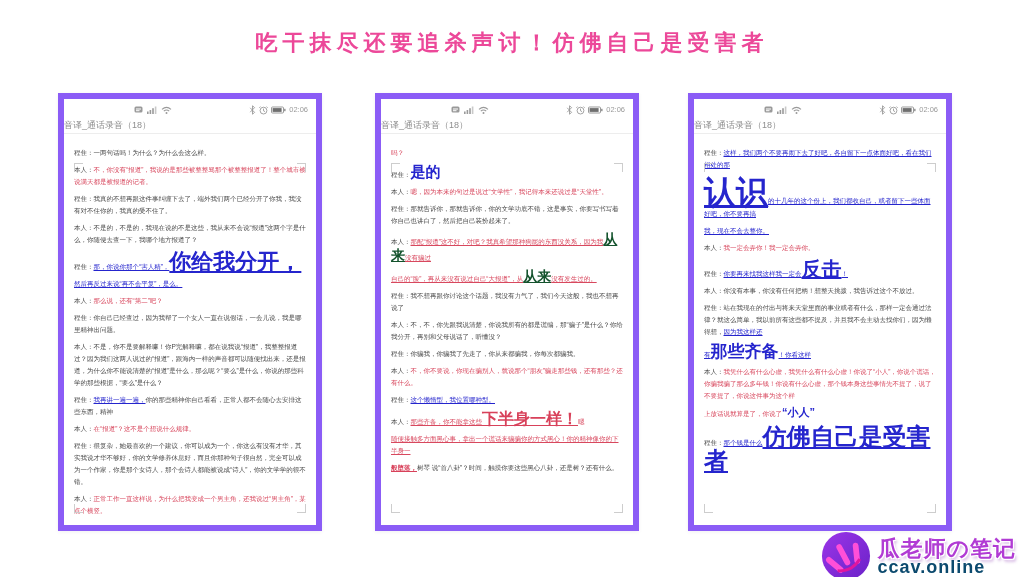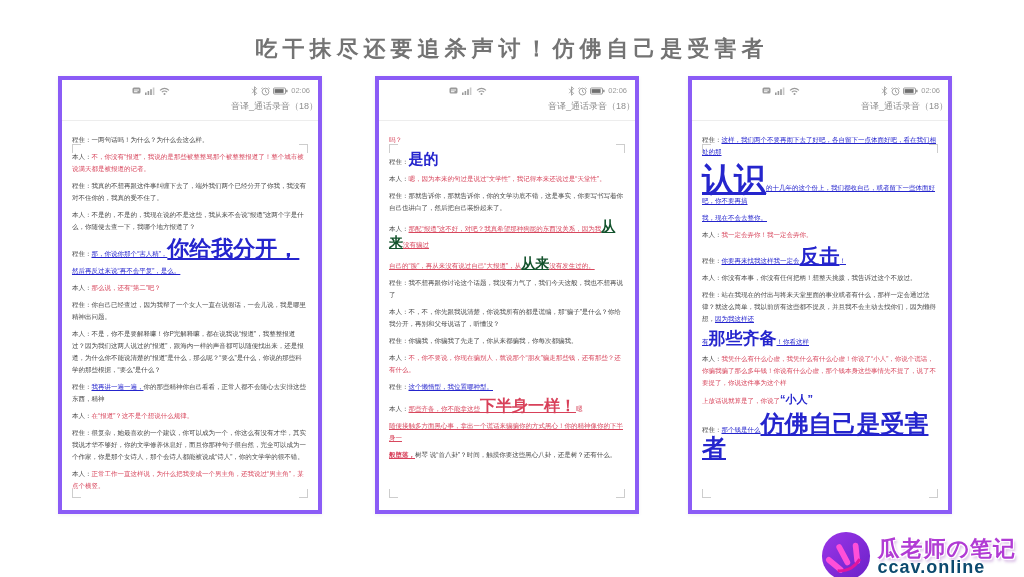--- a/index.html
+++ b/index.html
@@ -3,42 +3,42 @@
 <meta charset="utf-8">
 <style>
   html,body{margin:0;padding:0;}
   body{
     width:1024px;height:577px;position:relative;overflow:hidden;
     background:#ffffff;
     font-family:"Liberation Sans","DejaVu Sans",sans-serif;
   }
   
   .headline{
-    position:absolute;top:34px;left:0;width:1024px;
-    text-align:center;font-size:22px;font-weight:bold;color:#737373;
+    position:absolute;top:28px;left:0;width:1024px;
+    text-align:center;font-size:22px;font-weight:bold;color:#ec4899;
     letter-spacing:5px;
   }
   
   .page{
-    position:absolute;top:76px;width:264px;height:438px;
-    background:#fff;border:4px solid #8b5cf6;
+    position:absolute;top:93px;width:264px;height:438px;
+    background:#fff;border:6px solid #8b5cf6;
     box-shadow:0 1px 4px rgba(0,0,0,.06);
     box-sizing:border-box;
   }
   #p0{left:58px;} #p1{left:375px;} #p2{left:688px;}
   .statusbar{
     display:flex;align-items:center;
     padding:4px 8px 1px 8px;height:13px;color:#9a9a9a;
   }
   .sb-left{display:flex;align-items:center;gap:4px;margin-left:62px;flex:1;}
   .sb-right{display:flex;align-items:center;gap:3px;}
   .sb-time{font-size:7.5px;color:#9a9a9a;}
   .doc-title{
-    text-align:right;font-size:9px;color:#8e8e8e;
-    padding:2px 0 7px 0;border-bottom:1px solid #ededed;
+    text-align:left;font-size:9px;color:#8e8e8e;
+    padding:2px 0 1px 0;border-bottom:1px solid #ededed;
   }
   .doc-body{
     padding:13px 10px 0 10px;font-size:6.5px;line-height:1.85;color:#4a4a4a;
     height:392px;overflow:hidden;box-sizing:border-box;
   }
   .line{margin:0 0 5px 0;}
   
   .s-lab{color:#4a4a4a;}
   .s-k{color:#4a4a4a;}
   .s-r{color:#d8485e;}

